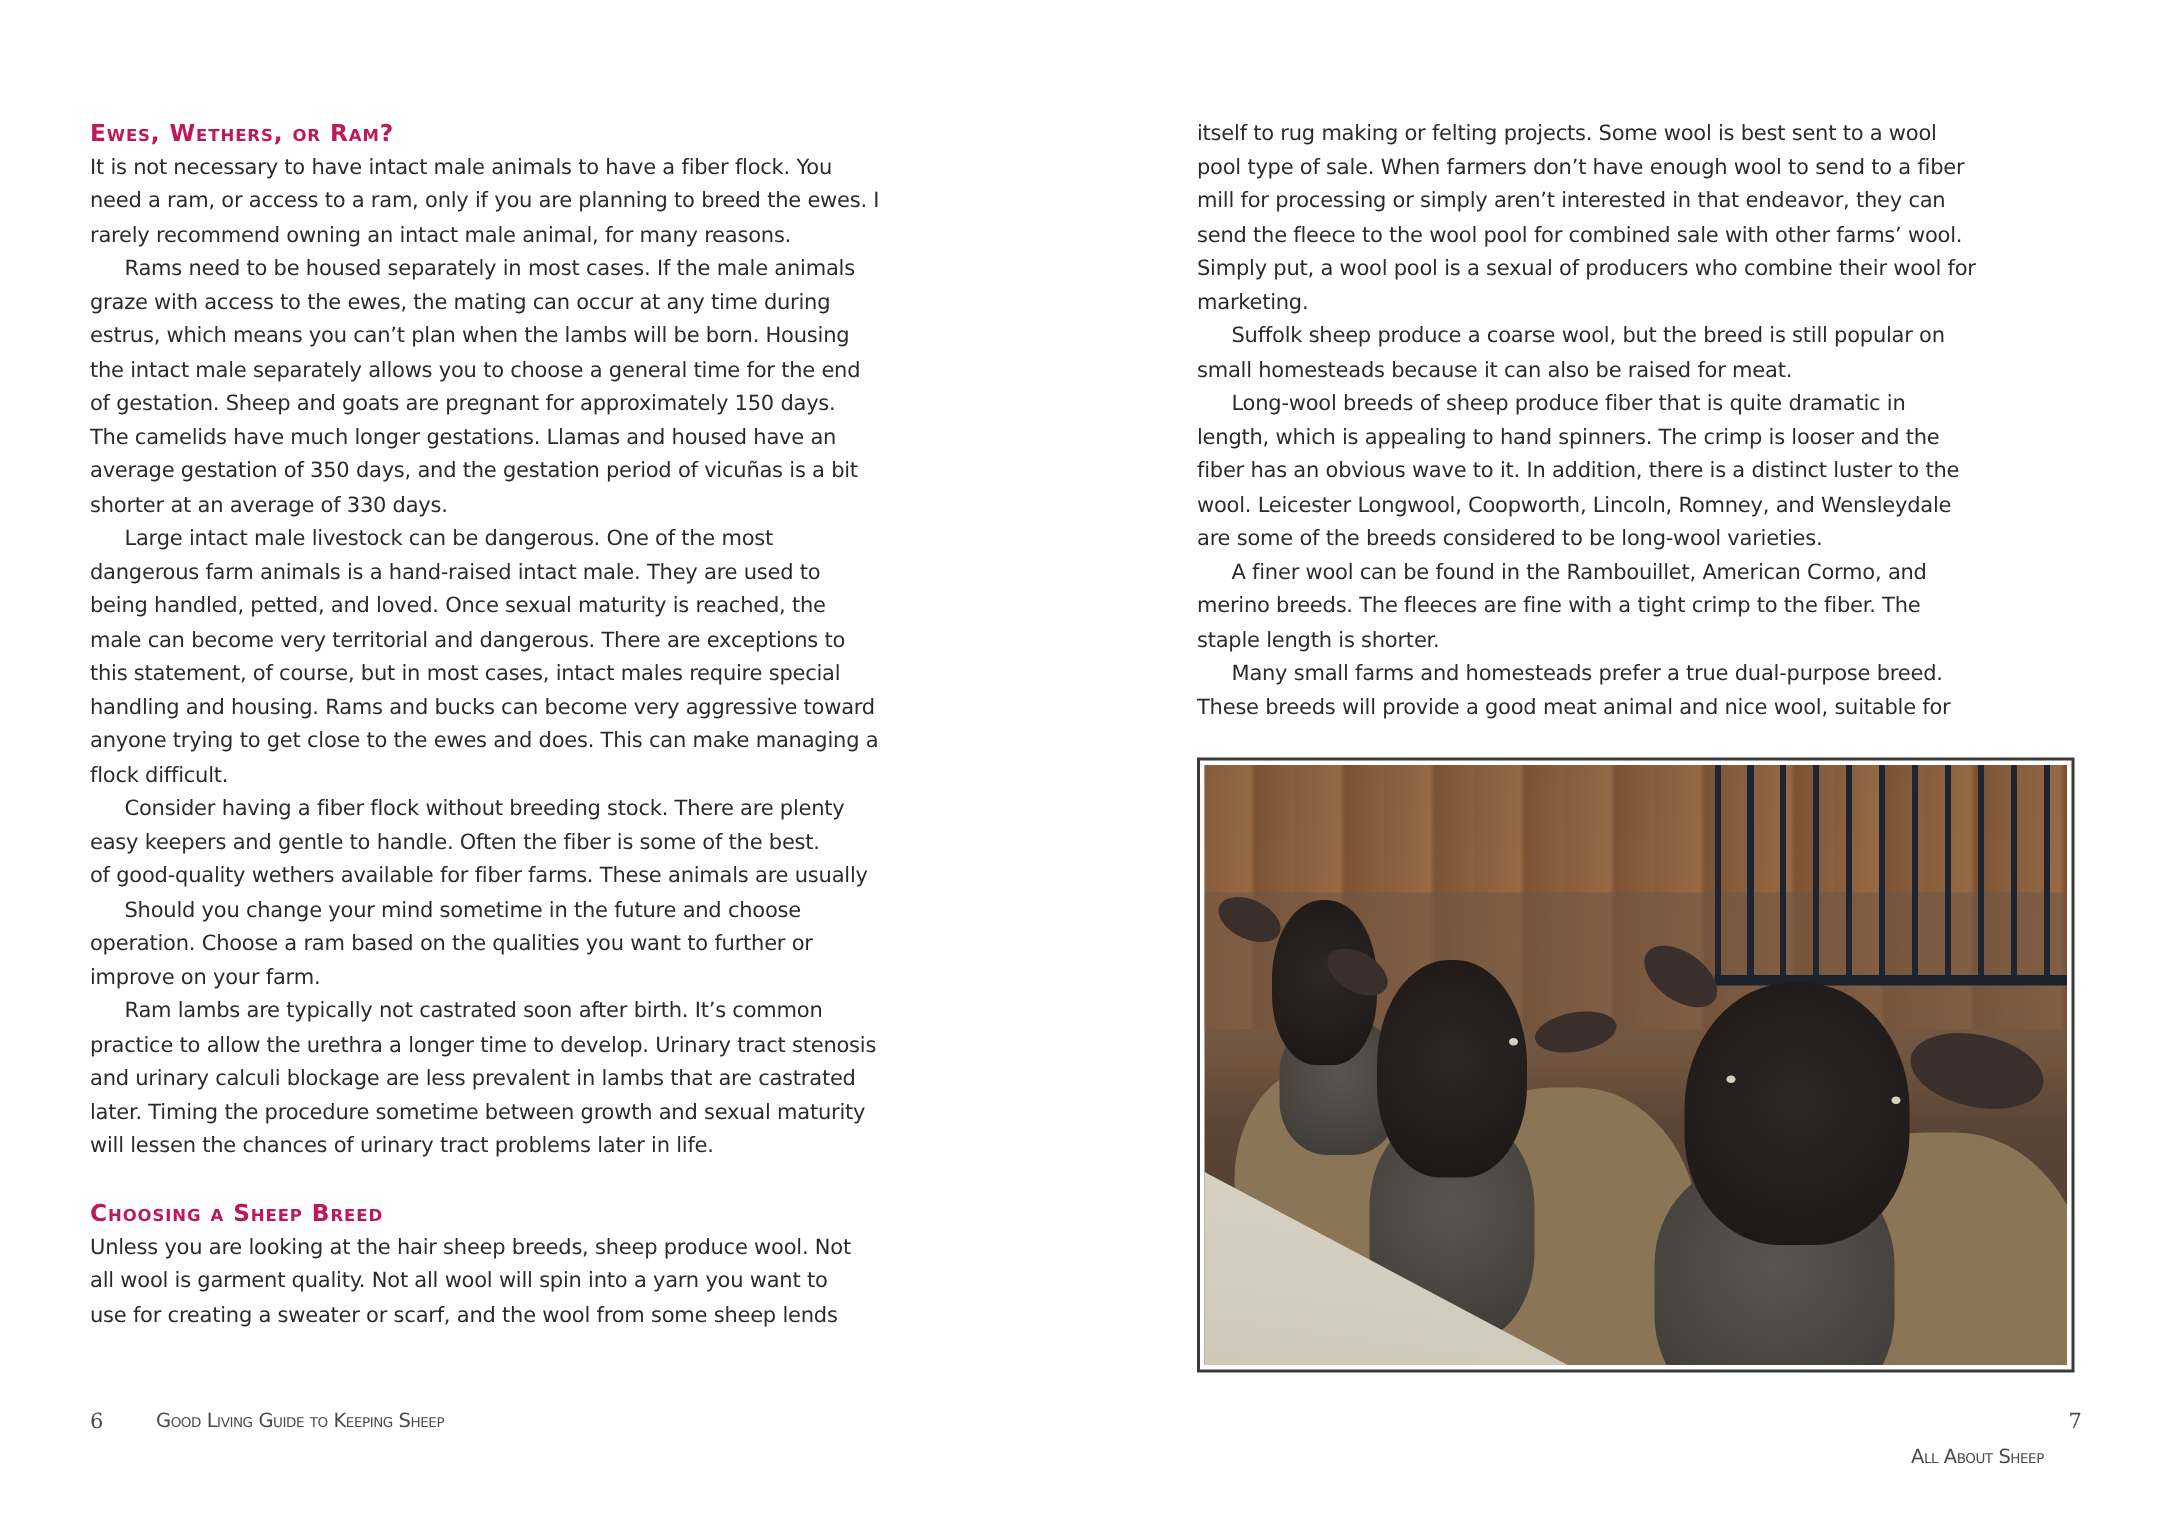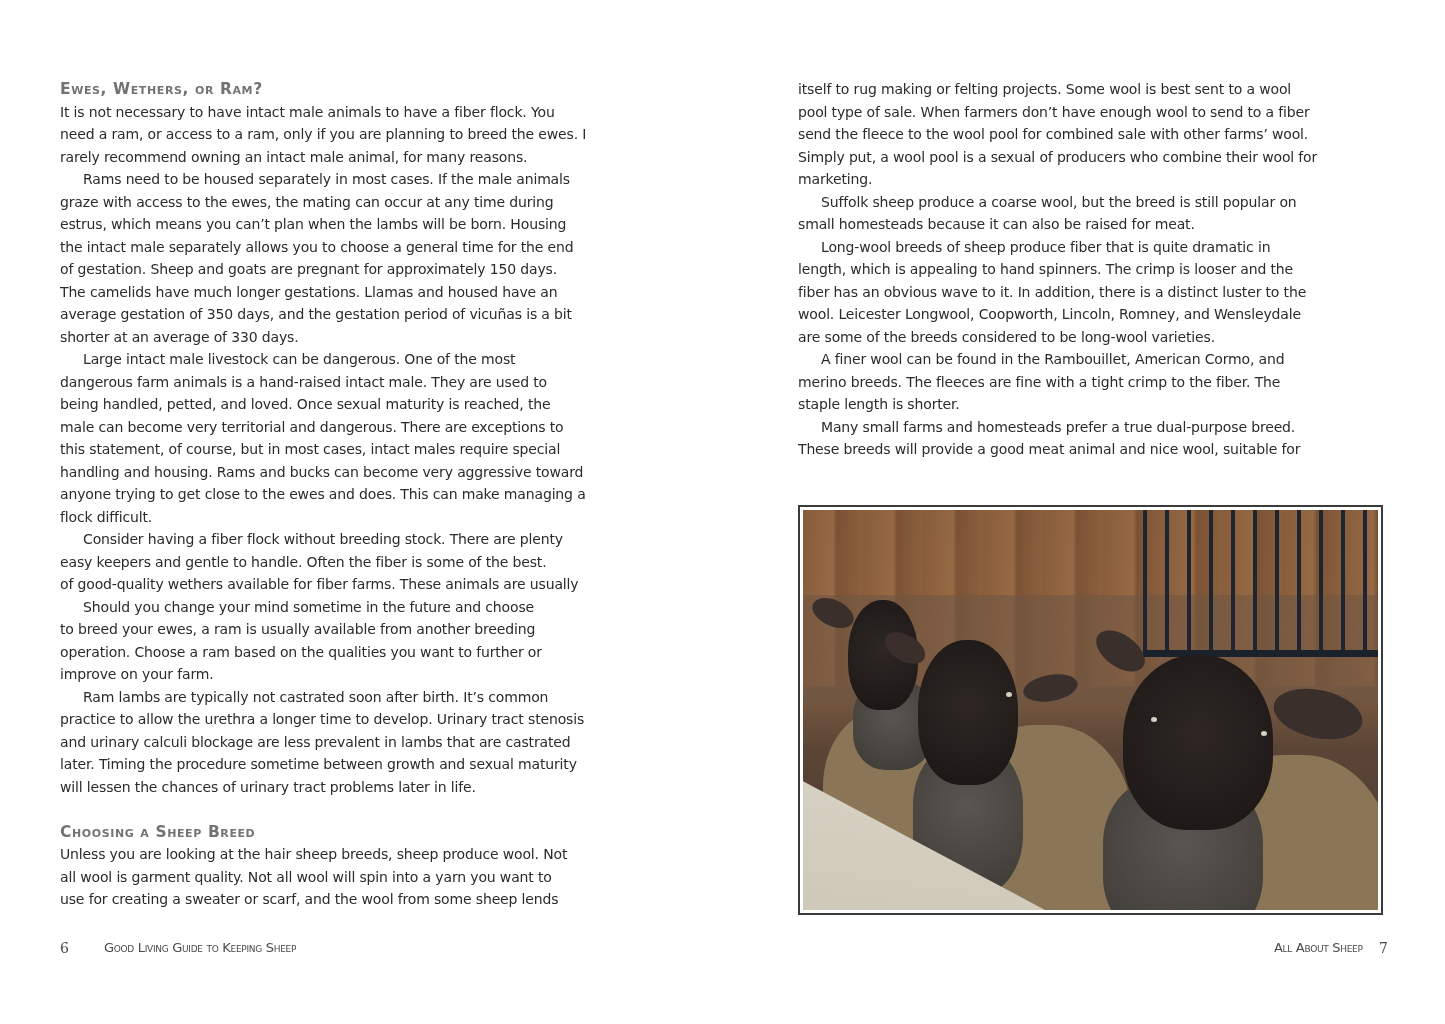--- a/index.html
+++ b/index.html
@@ -8,21 +8,21 @@
     font-family: "DejaVu Sans", sans-serif; color: #2a2a2a;
   }
   .page { position: absolute; top: 0; height: 1024px; }
   .page-left { left: 0; width: 722px; }
   .page-right { left: 722px; width: 723px; }
   .column { position: absolute; }
   .col-left { left: 60px; top: 78px; width: 600px; }
   .col-right { left: 76px; top: 78px; width: 600px; }
   .heading {
     font-family: "DejaVu Sans", sans-serif; font-variant: small-caps; font-weight: bold;
-    color: #737373; font-size: 15.5px; letter-spacing: 0.6px; line-height: 22.5px; height: 22.5px;
+    color: #be185d; font-size: 15.5px; letter-spacing: 0.6px; line-height: 22.5px; height: 22.5px;
     white-space: nowrap;
   }
   .line {
     font-size: 14px; line-height: 22.5px; height: 22.5px; white-space: nowrap;
     letter-spacing: -0.15px; color: #2b2b2b;
   }
   .line.indent { padding-left: 23px; }
   .spacer { height: 22.5px; }
   .photo-frame {
     position: absolute; left: 76px; top: 505px; width: 585px; height: 410px;
@@ -72,21 +72,20 @@
       <div class="line">being handled, petted, and loved. Once sexual maturity is reached, the</div>
       <div class="line">male can become very territorial and dangerous. There are exceptions to</div>
       <div class="line">this statement, of course, but in most cases, intact males require special</div>
       <div class="line">handling and housing. Rams and bucks can become very aggressive toward</div>
       <div class="line">anyone trying to get close to the ewes and does. This can make managing a</div>
       <div class="line">flock difficult.</div>
       <div class="line indent">Consider having a fiber flock without breeding stock. There are plenty</div>
       <div class="line">easy keepers and gentle to handle. Often the fiber is some of the best.</div>
       <div class="line">of good-quality wethers available for fiber farms. These animals are usually</div>
       <div class="line indent">Should you change your mind sometime in the future and choose</div>
-      <div class="line">to breed your ewes, a ram is usually available from another breeding</div>
       <div class="line">operation. Choose a ram based on the qualities you want to further or</div>
       <div class="line">improve on your farm.</div>
       <div class="line indent">Ram lambs are typically not castrated soon after birth. It’s common</div>
       <div class="line">practice to allow the urethra a longer time to develop. Urinary tract stenosis</div>
       <div class="line">and urinary calculi blockage are less prevalent in lambs that are castrated</div>
       <div class="line">later. Timing the procedure sometime between growth and sexual maturity</div>
       <div class="line">will lessen the chances of urinary tract problems later in life.</div>
       <div class="spacer"></div>
       <div class="heading">Choosing a Sheep Breed</div>
       <div class="line">Unless you are looking at the hair sheep breeds, sheep produce wool. Not</div>
@@ -94,20 +93,21 @@
       <div class="line">use for creating a sweater or scarf, and the wool from some sheep lends</div>
     </div>
   <div class="folio" style="left:60px;">6</div>
   <div class="footer" style="left:104px;">Good Living Guide to Keeping Sheep</div>
 </div>
 
 <div class="page page-right">
   <div class="column col-right" id="right-col">
       <div class="line">itself to rug making or felting projects. Some wool is best sent to a wool</div>
       <div class="line">pool type of sale. When farmers don’t have enough wool to send to a fiber</div>
+      <div class="line">mill for processing or simply aren’t interested in that endeavor, they can</div>
       <div class="line">send the fleece to the wool pool for combined sale with other farms’ wool.</div>
       <div class="line">Simply put, a wool pool is a sexual of producers who combine their wool for</div>
       <div class="line">marketing.</div>
       <div class="line indent">Suffolk sheep produce a coarse wool, but the breed is still popular on</div>
       <div class="line">small homesteads because it can also be raised for meat.</div>
       <div class="line indent">Long-wool breeds of sheep produce fiber that is quite dramatic in</div>
       <div class="line">length, which is appealing to hand spinners. The crimp is looser and the</div>
       <div class="line">fiber has an obvious wave to it. In addition, there is a distinct luster to the</div>
       <div class="line">wool. Leicester Longwool, Coopworth, Lincoln, Romney, and Wensleydale</div>
       <div class="line">are some of the breeds considered to be long-wool varieties.</div>
@@ -147,15 +147,15 @@
         <div class="ear" style="left:170px; top:55px; width:90px; height:48px; transform:rotate(12deg);"></div>
         <div class="head" style="left:20px; top:20px; width:150px; height:175px;"></div>
         <div class="eye" style="left:48px; top:82px;"></div>
         <div class="eye" style="left:158px; top:96px;"></div>
       </div>
 
       <div class="trough"></div>
     </div>
   </div>
 
-  <div class="footer" style="left:552px;">All About Sheep</div>
+  <div class="footer" style="left:552px;margin-top:24px;">All About Sheep</div>
   <div class="folio" style="left:657px;">7</div>
 </div>
 
 </body></html>

